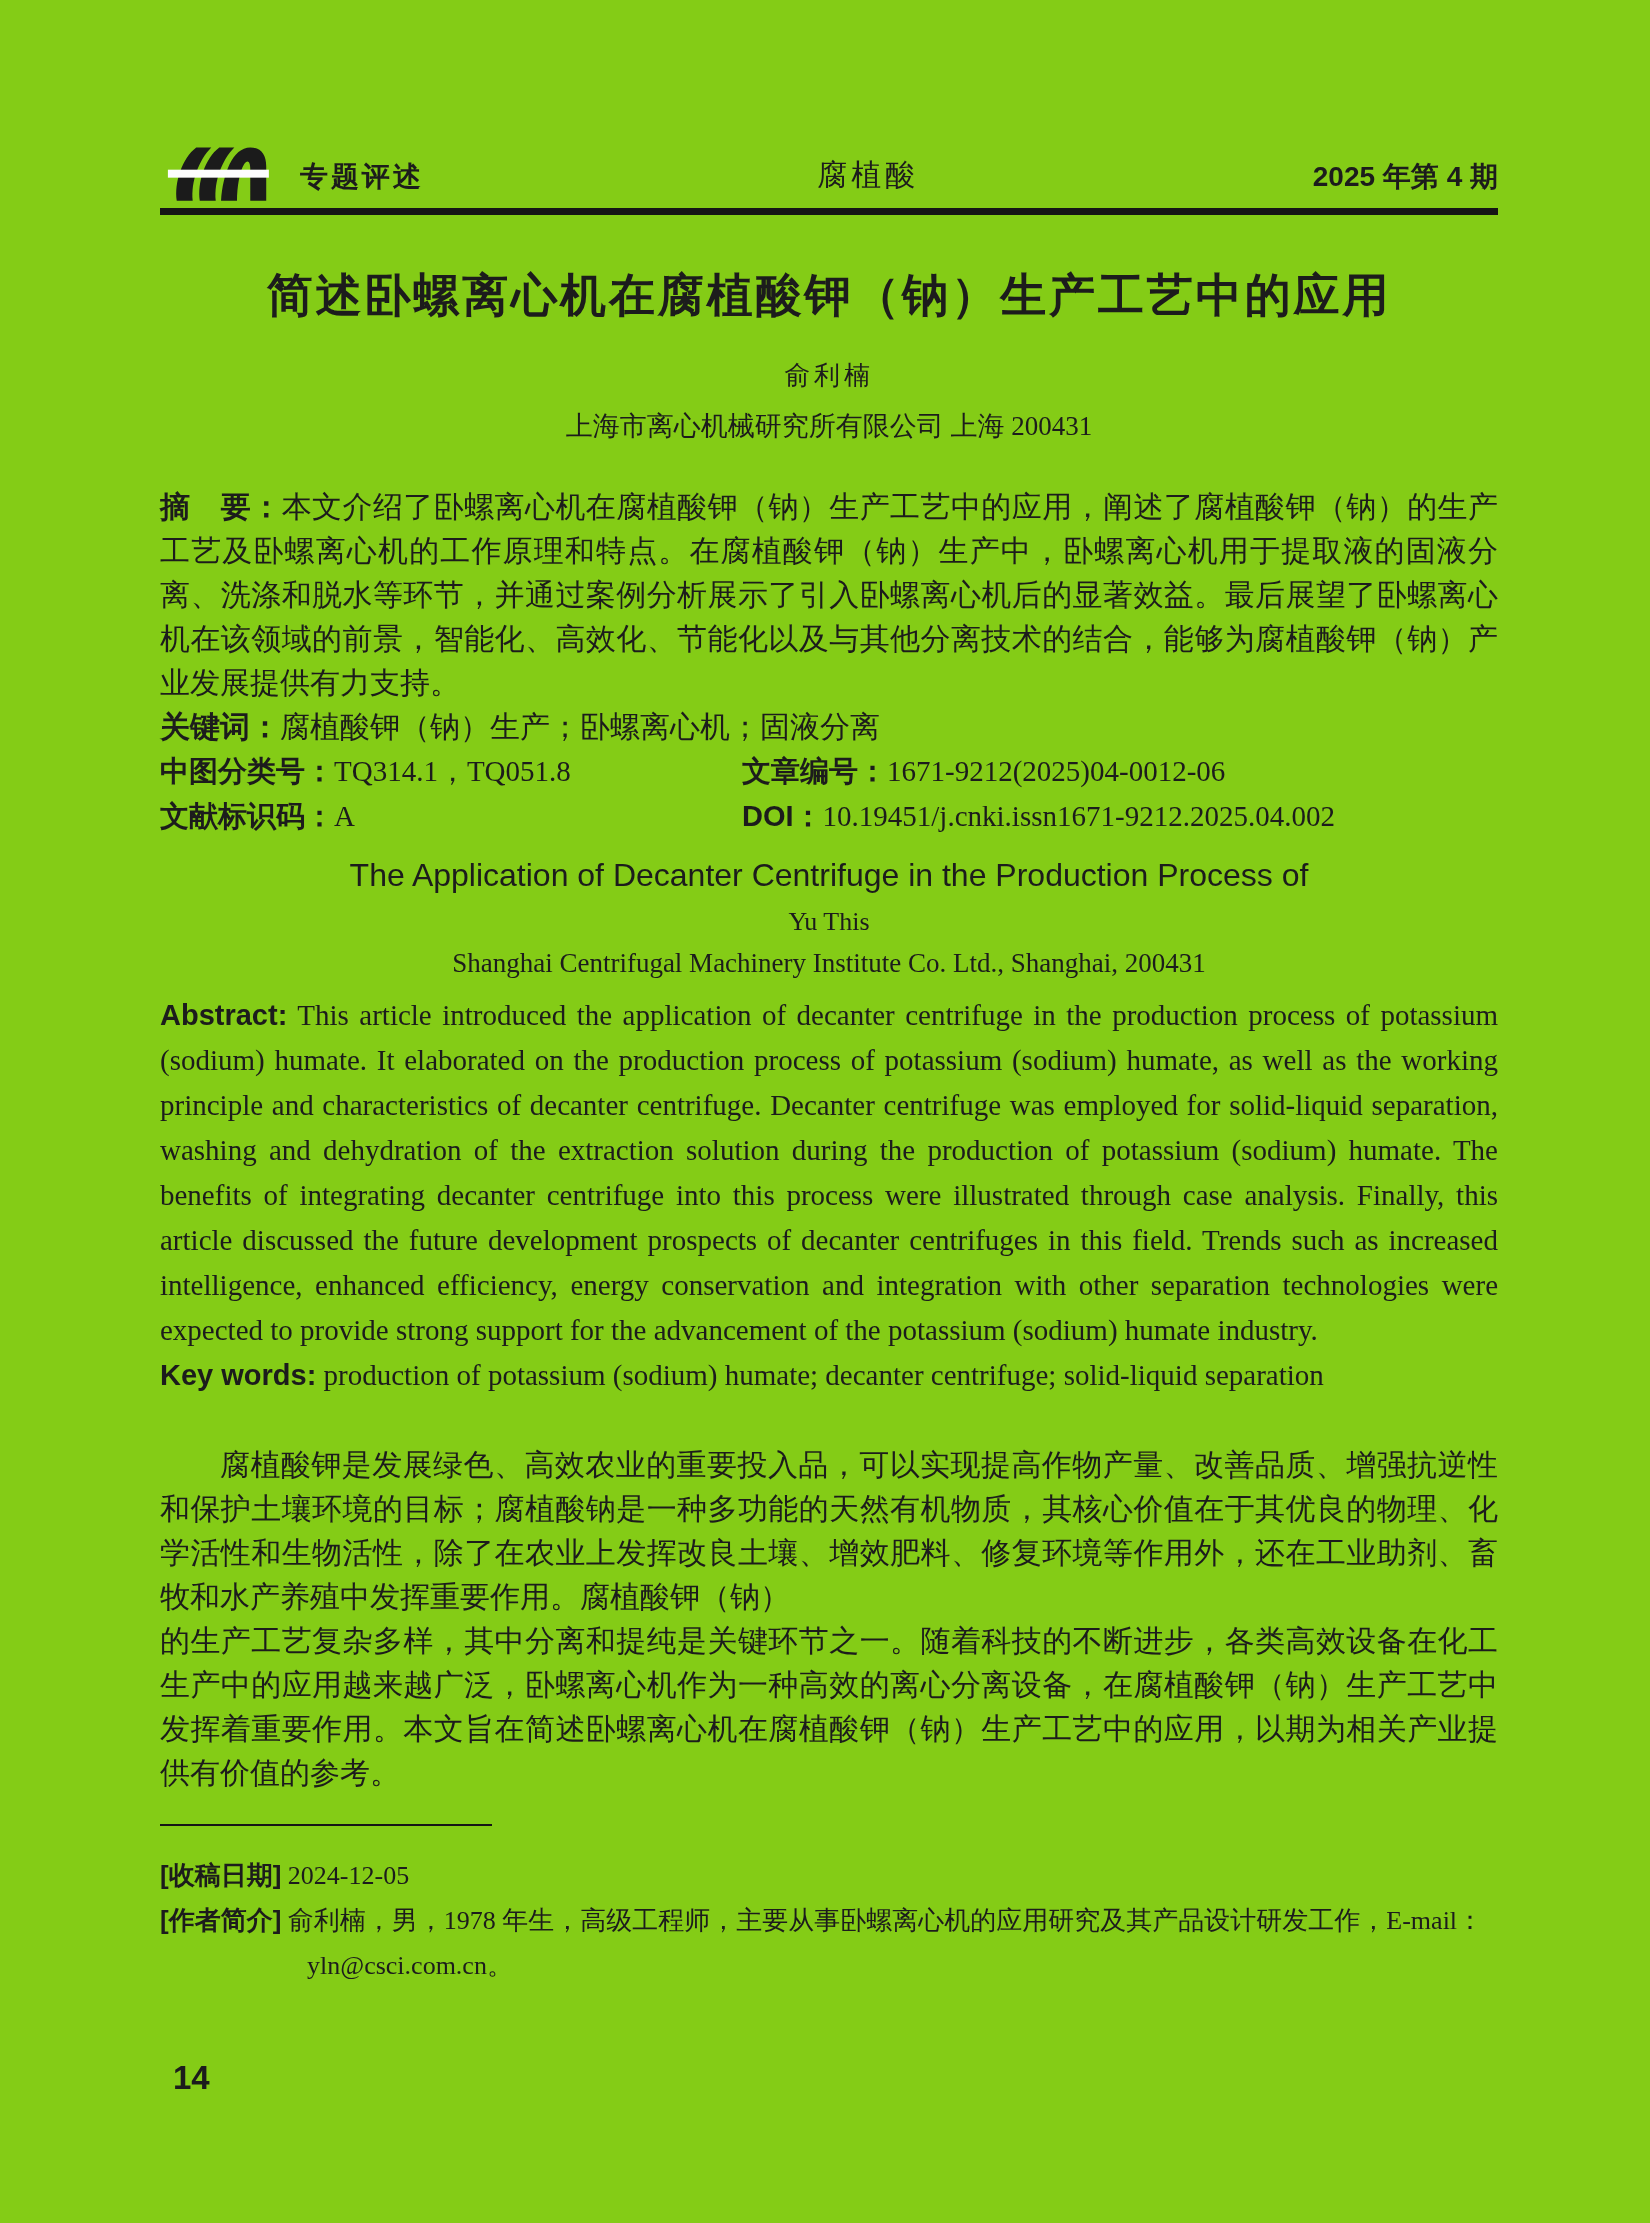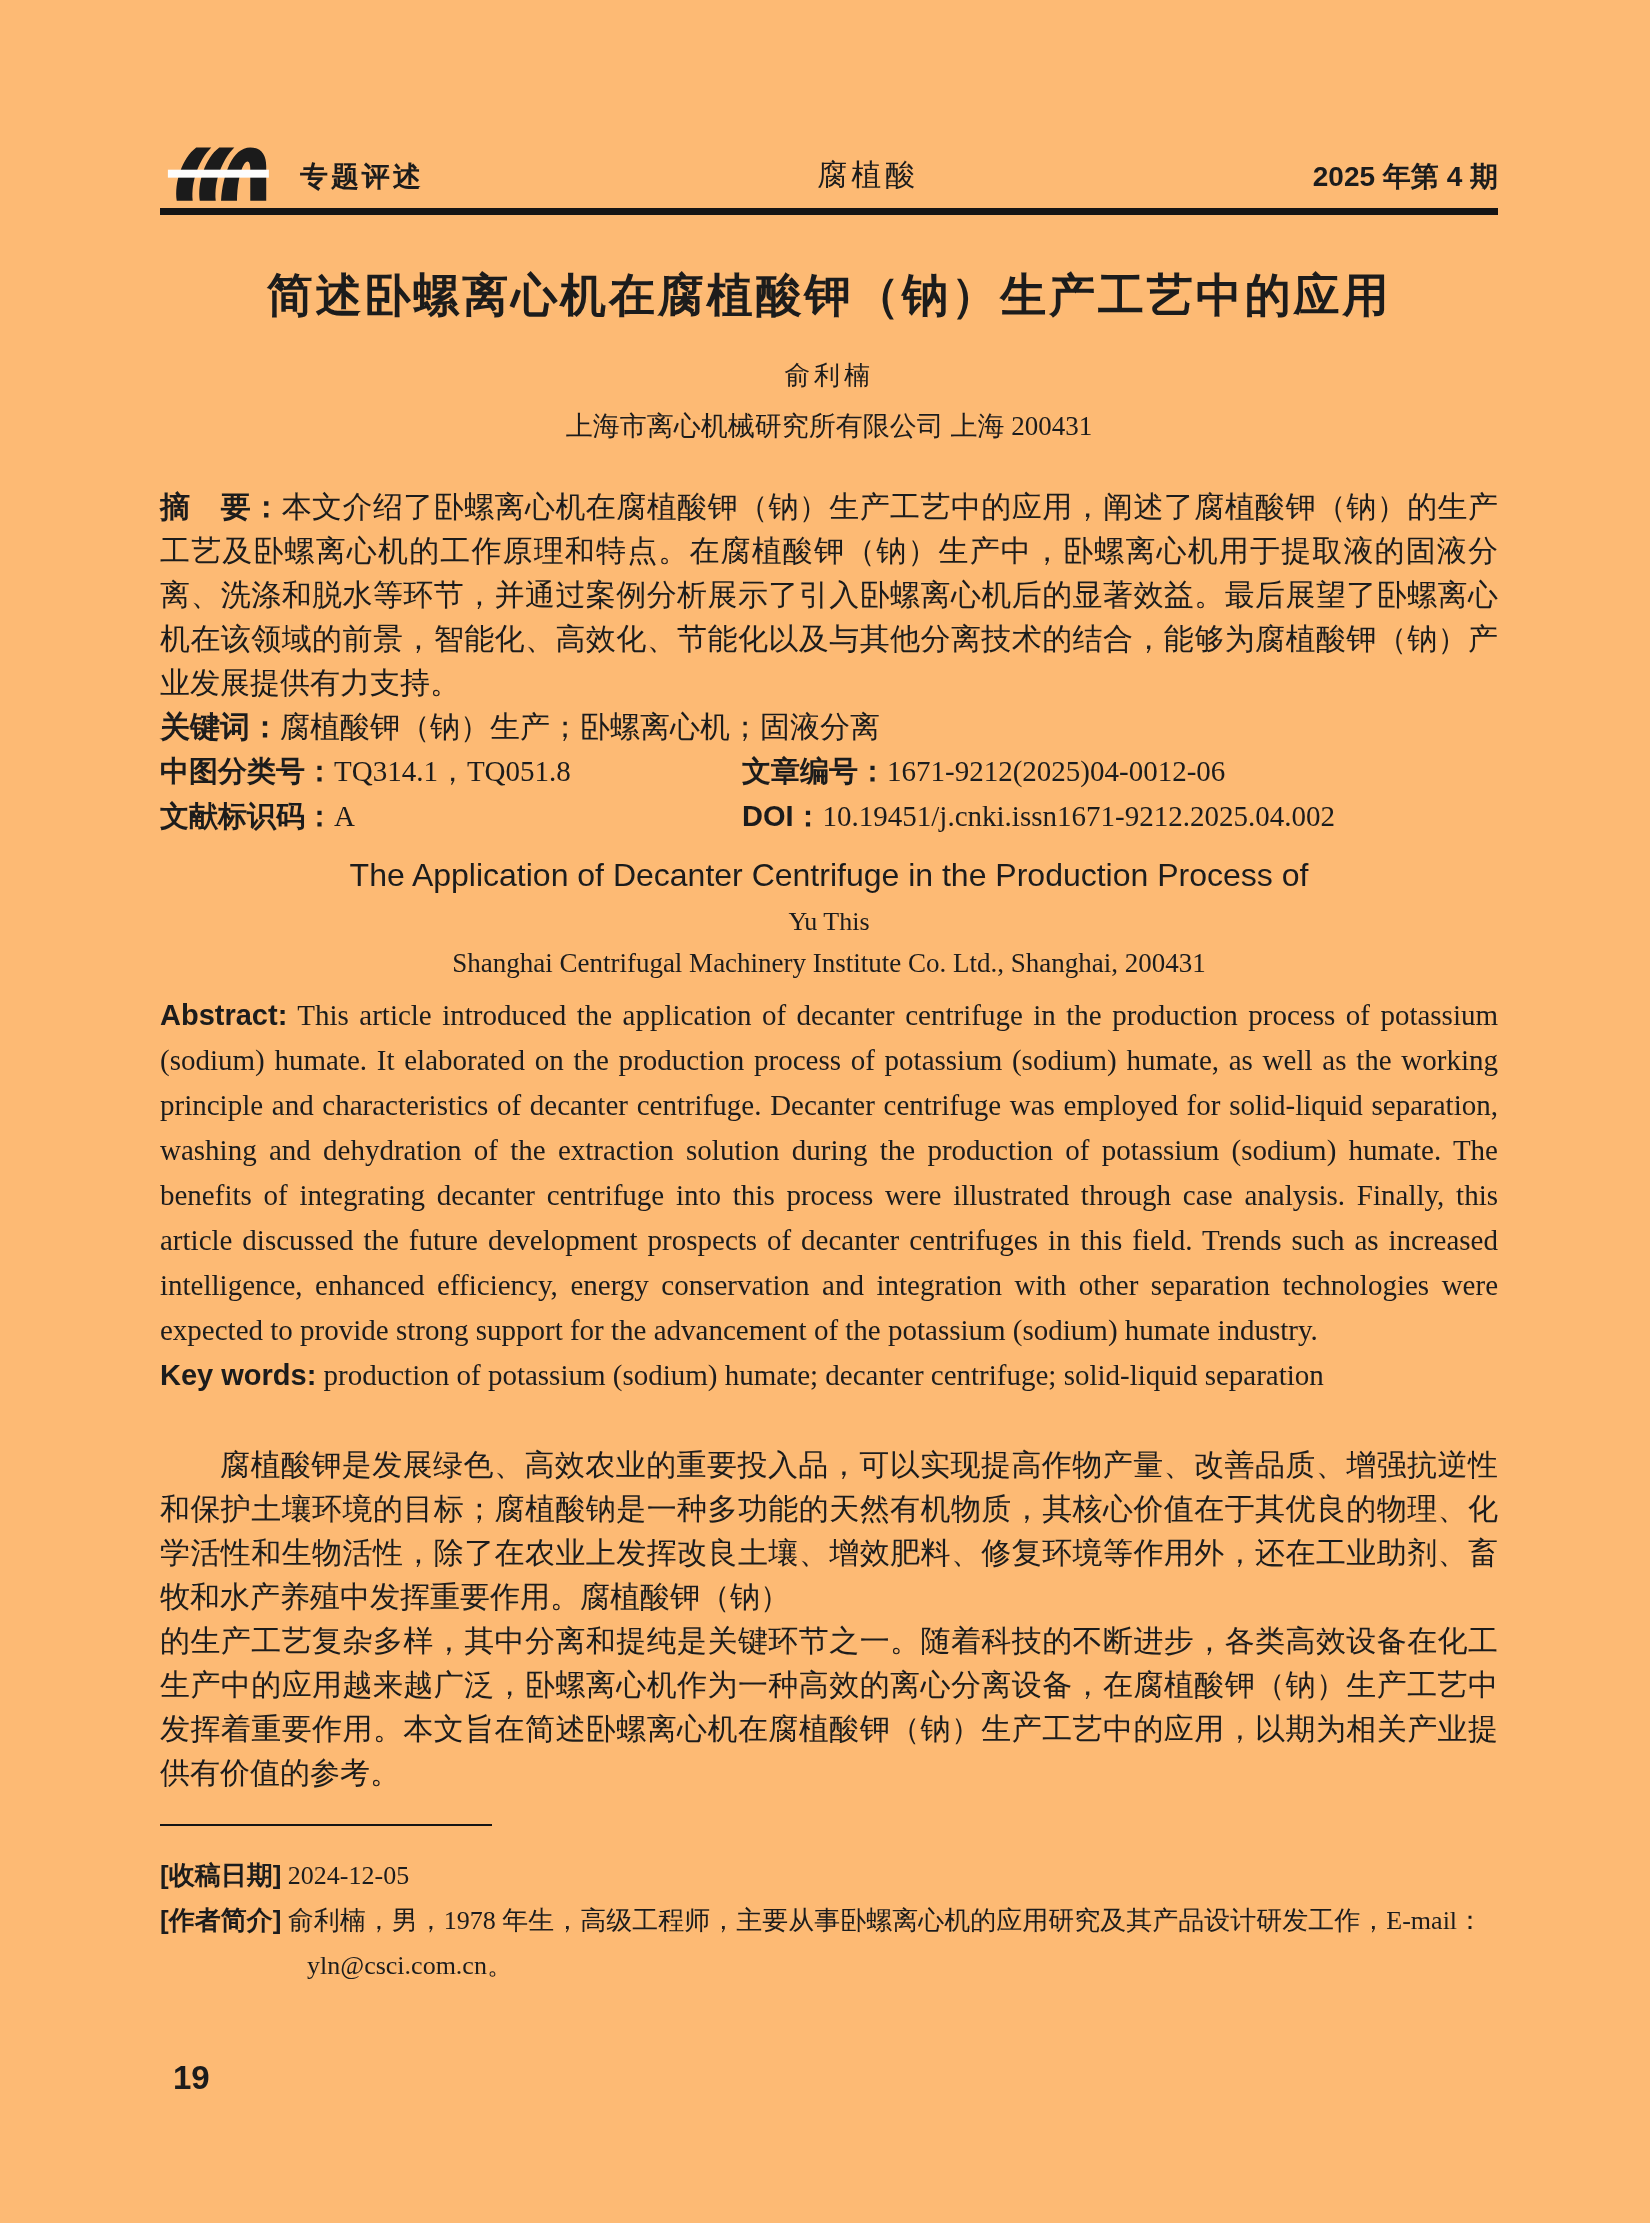--- a/index.html
+++ b/index.html
@@ -1,18 +1,18 @@
 <!DOCTYPE html>
 <html lang="zh"><head>
 <meta charset="utf-8">
 <style>
   * { margin:0; padding:0; box-sizing:border-box; }
   html,body { background:#9a9a9a; }
   .page {
-    width:1651px; height:2223px; background:#fdba74; position:relative;
+    width:1651px; height:2223px; background:#84cc16; position:relative;
     margin:0 auto; color:#1c1c1c; overflow:hidden;
     font-family:"Liberation Serif","DejaVu Serif",serif;
   }
   .content { padding:0 153px 0 160px; }
 
   
   .hdr-row { display:flex; align-items:flex-end; margin-top:142px; height:64px; }
   .logo-wrap { width:115px; height:62px; flex:0 0 auto; }
   .hdr-section { margin-left:25px; font-family:"Liberation Sans","DejaVu Sans",sans-serif;
     font-weight:bold; font-size:28px; padding-bottom:9.7px; letter-spacing:2.9px; }
@@ -114,15 +114,15 @@
 
     <div class="fn-rule"></div>
     <div class="footnote">
       <div><span class="lbl">[收稿日期]</span> <span>2024-12-05</span></div>
       <div><span class="lbl">[作者简介]</span> <span>俞利楠，男，1978 年生，高级工程师，主要从事卧螺离心机的应用研究及其产品设计研发工作，E-mail：</span></div>
       <div class="fn-line2">yln@csci.com.cn。</div>
     </div>
 
   </div>
 
-  <div class="page-number">19</div>
+  <div class="page-number">14</div>
 </div>
 
 
 </body></html>

